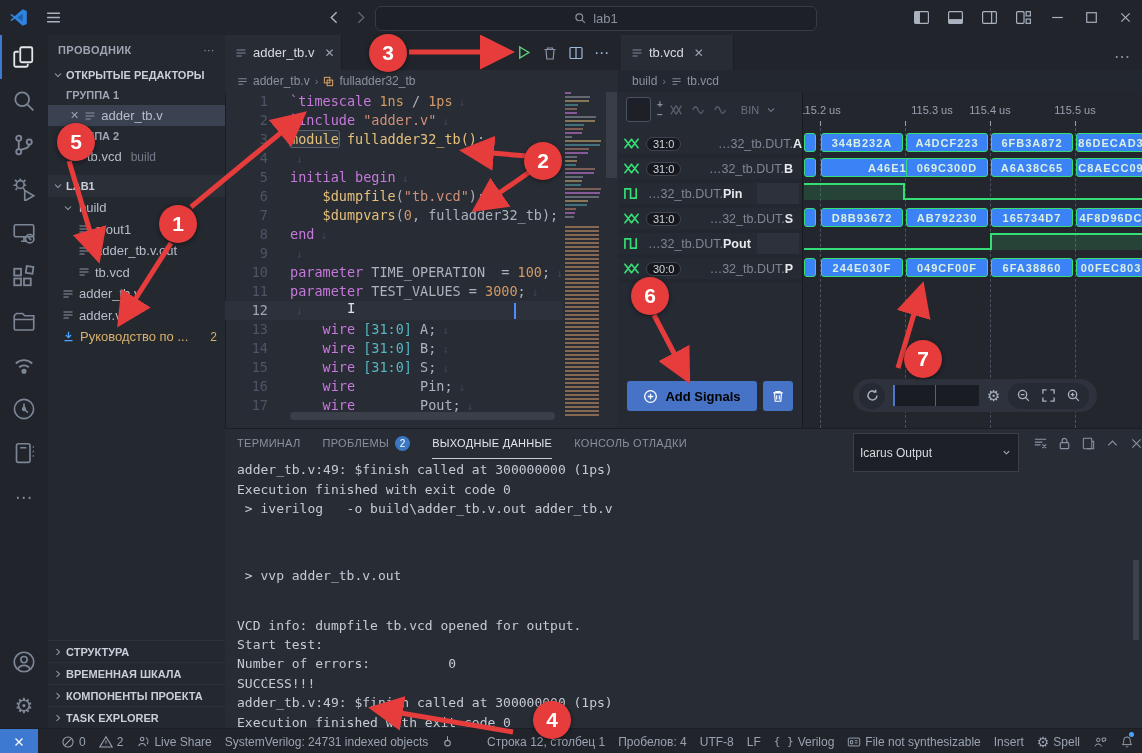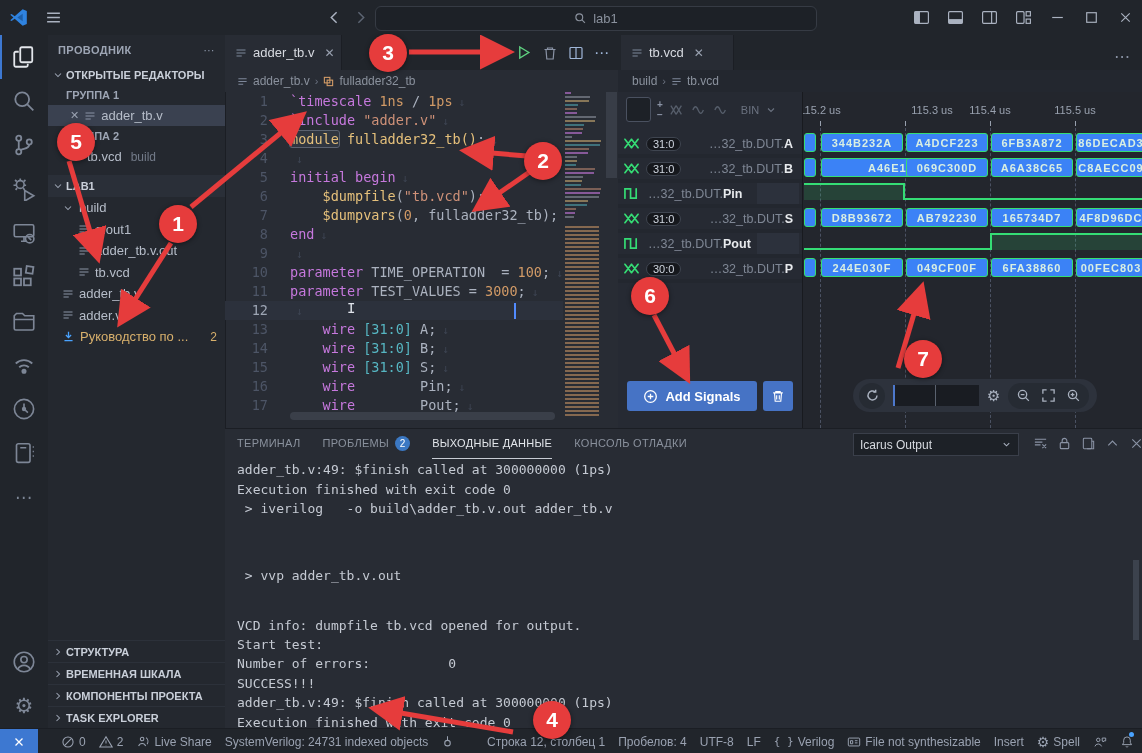--- a/index.html
+++ b/index.html
@@ -66,37 +66,37 @@
   .sig-name{font-size:12.5px;color:#7f8795;}
   .sig-name b{color:#e8eaed;font-weight:bold;}
   .sig-badge{font-size:11px;background:#16181d;border:1px solid #3f4550;border-radius:8px;padding:0 6px;color:#cfd5df;margin-left:6px;}
   .gridline{position:absolute;top:36px;bottom:0;width:0;border-left:1px dashed #4b5263;}
   .tl-label{position:absolute;top:12px;transform:translateX(-50%);font-size:11px;color:#99a1af;}
   .tick{position:absolute;top:29px;width:1px;height:5px;background:#99a1af;}
   .cell{position:absolute;height:17px;border:1.5px solid #35dd75;border-radius:3px;background:#3b82f6;
         display:flex;align-items:center;justify-content:center;color:#d9efe2;font-size:11px;font-weight:bold;letter-spacing:1px;}
   .bit-high{position:absolute;height:17px;background:rgba(53,221,117,.16);border-top:2px solid #35dd75;box-sizing:border-box;}
   .bit-low{position:absolute;height:0;border-bottom:2px solid #35dd75;}
-  .btn-blue{background:#4673c5;color:#ffffff;border-radius:3px;display:flex;align-items:center;justify-content:center;gap:7px;font-size:13px;font-weight:bold;}
+  .btn-blue{background:#4673c5;color:#000000;border-radius:3px;display:flex;align-items:center;justify-content:center;gap:7px;font-size:13px;font-weight:bold;}
   #zoombar{left:853px;top:379px;width:244px;height:33px;background:#2d323c;border-radius:17px;display:flex;align-items:center;padding:0 6px;box-sizing:border-box;gap:8px;}
   #zb-input{width:84px;height:21px;background:#191c22;border-left:2px solid #4d78cc;display:flex;}
   #zb-input i{width:1px;background:#5a626f;margin-left:40px;}
   .zb-group{background:#262b33;border-radius:14px;height:26px;display:flex;align-items:center;padding:0 8px;gap:10px;}
   .wv-toolbar{color:#565e6b;}
 
   
   #terminal{left:225px;top:428px;width:917px;height:300px;background:#282c34;}
   #term-out{left:225px;top:446px;width:917px;height:282px;overflow:hidden;}
   .tline{position:absolute;left:12px;white-space:pre;font-size:13px;color:#c5cad3;line-height:19px;}
   #term-tabs{left:225px;top:428px;width:917px;height:29px;background:#282c34;border-top:1px solid #1b1e24;display:flex;align-items:center;padding-left:12px;gap:22px;z-index:5;}
   .ttab{font-size:11px;letter-spacing:.3px;color:#8a919d;height:29px;display:flex;align-items:center;gap:6px;}
   .ttab.active{color:#e3e6eb;border-bottom:1px solid #c8ccd4;}
   .tbadge{background:#3b78c3;color:#fff;border-radius:50%;width:15px;height:15px;font-size:10px;display:flex;align-items:center;justify-content:center;}
   #term-select{position:absolute;right:135px;top:4px;width:152px;height:21px;background:#1d2127;border:1px solid #3a3f4a;
-               display:flex;align-items:center;justify-content:space-between;padding:0 6px;font-size:12px;color:#d7dae0;}
+               display:flex;align-items:center;justify-content:space-between;padding:8px 6px;font-size:12px;color:#d7dae0;}
   .term-icons{position:absolute;right:10px;top:4px;display:flex;gap:9px;align-items:center;height:21px;color:#aab2c0;}
   #term-scroll{left:1133px;top:560px;width:6px;height:80px;background:rgba(121,131,151,.25);}
 
   
   #statusbar{left:0;top:728px;width:1142px;height:25px;background:#21252b;border-top:1px solid #1b1e24;font-size:12px;color:#9aa2b1;}
   #sb-remote{width:38px;height:25px;background:#3d78d1;color:#fff;display:flex;align-items:center;justify-content:center;}
   .sb-item{display:flex;align-items:center;gap:4px;white-space:nowrap;}
   #sb-left{position:absolute;left:38px;top:0;height:25px;display:flex;gap:13px;align-items:center;padding-left:10px;}
   #sb-right{position:absolute;right:8px;top:0;height:25px;display:flex;gap:13px;align-items:center;}
 
@@ -561,21 +561,21 @@
         </span>
     </div>
     <div id="sigrows">
         <div class="sigrow" style="top: 41px;">
           <span class="ico" style="margin-left:5px">
             <svg width="17" height="15" viewBox="0 0 16 16" fill="none" stroke="#35dd75" stroke-width="1.8" stroke-linecap="round">
               <path d="M1 3.5 8 12.5M8 3.5 1 12.5M8 3.5l7 9M15 3.5l-7 9"></path>
             </svg>
           </span>
           <span class="sig-badge">31:0</span>
-          <span class="sig-name" style="margin-left:auto;margin-right:9px">…32_tb.DUT.<b>A</b></span>
+          <span class="sig-name" style="margin-left:auto;">…32_tb.DUT.<b>A</b></span>
         </div>
         <div class="sigrow" style="top: 66px;">
           <span class="ico" style="margin-left:5px">
             <svg width="17" height="15" viewBox="0 0 16 16" fill="none" stroke="#35dd75" stroke-width="1.8" stroke-linecap="round">
               <path d="M1 3.5 8 12.5M8 3.5 1 12.5M8 3.5l7 9M15 3.5l-7 9"></path>
             </svg>
           </span>
           <span class="sig-badge">31:0</span>
           <span class="sig-name" style="margin-left:auto;margin-right:9px">…32_tb.DUT.<b>B</b></span>
         </div>

